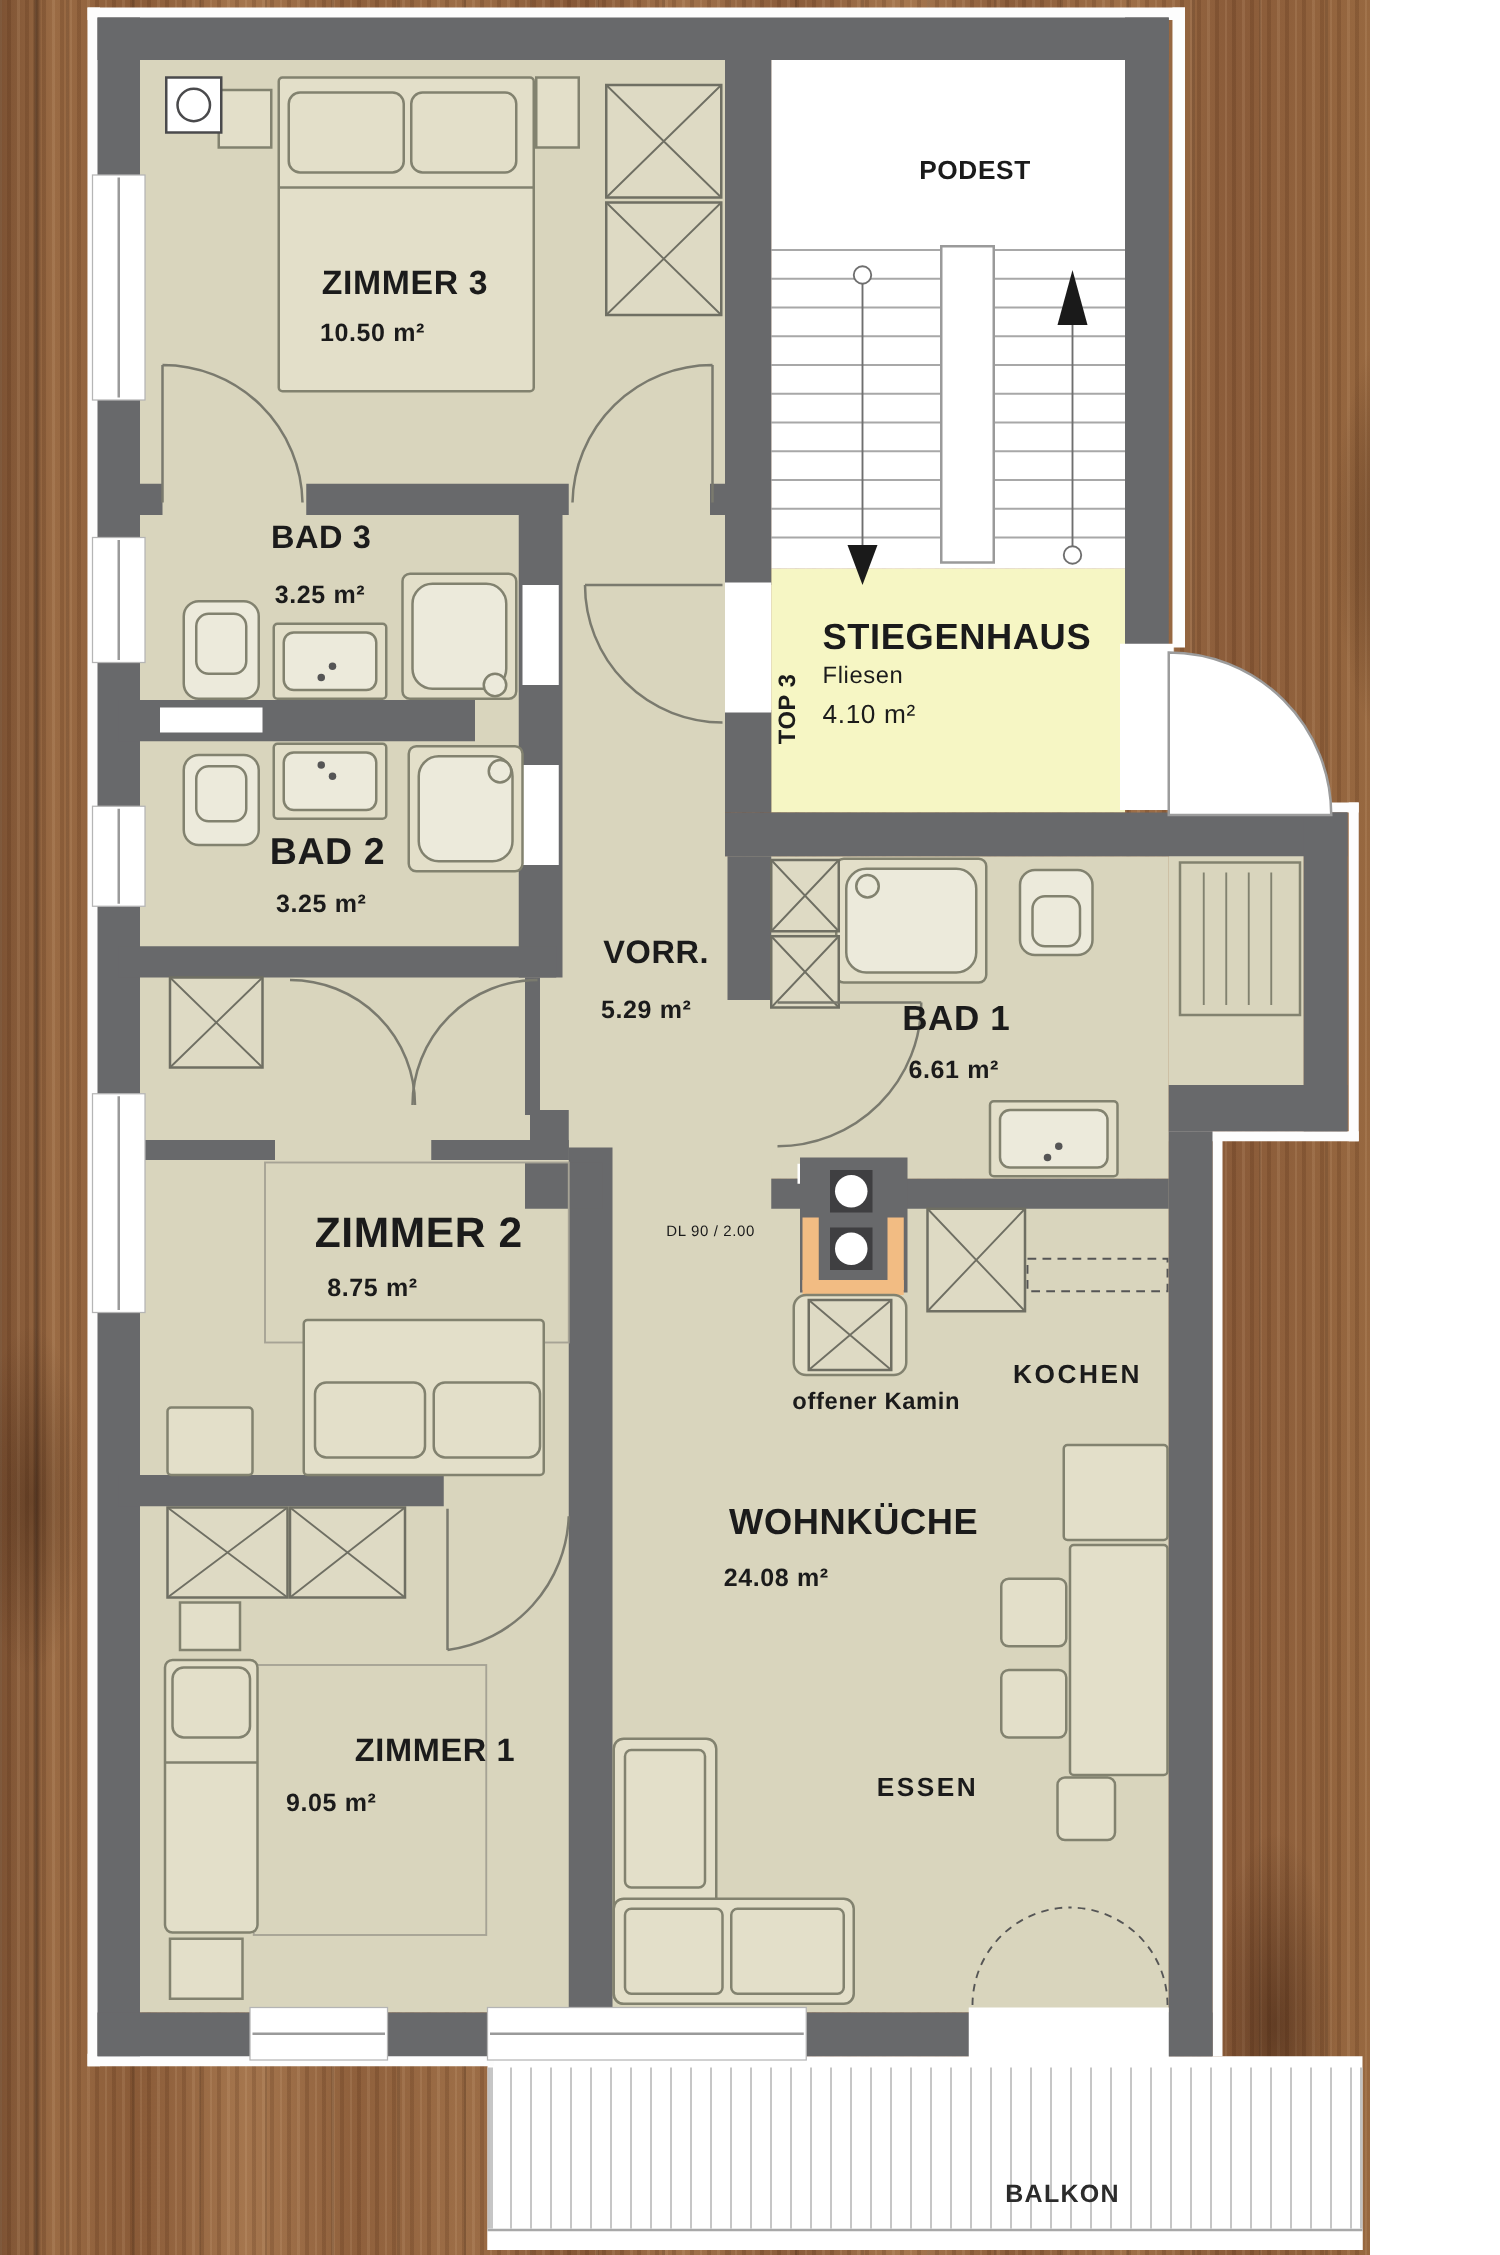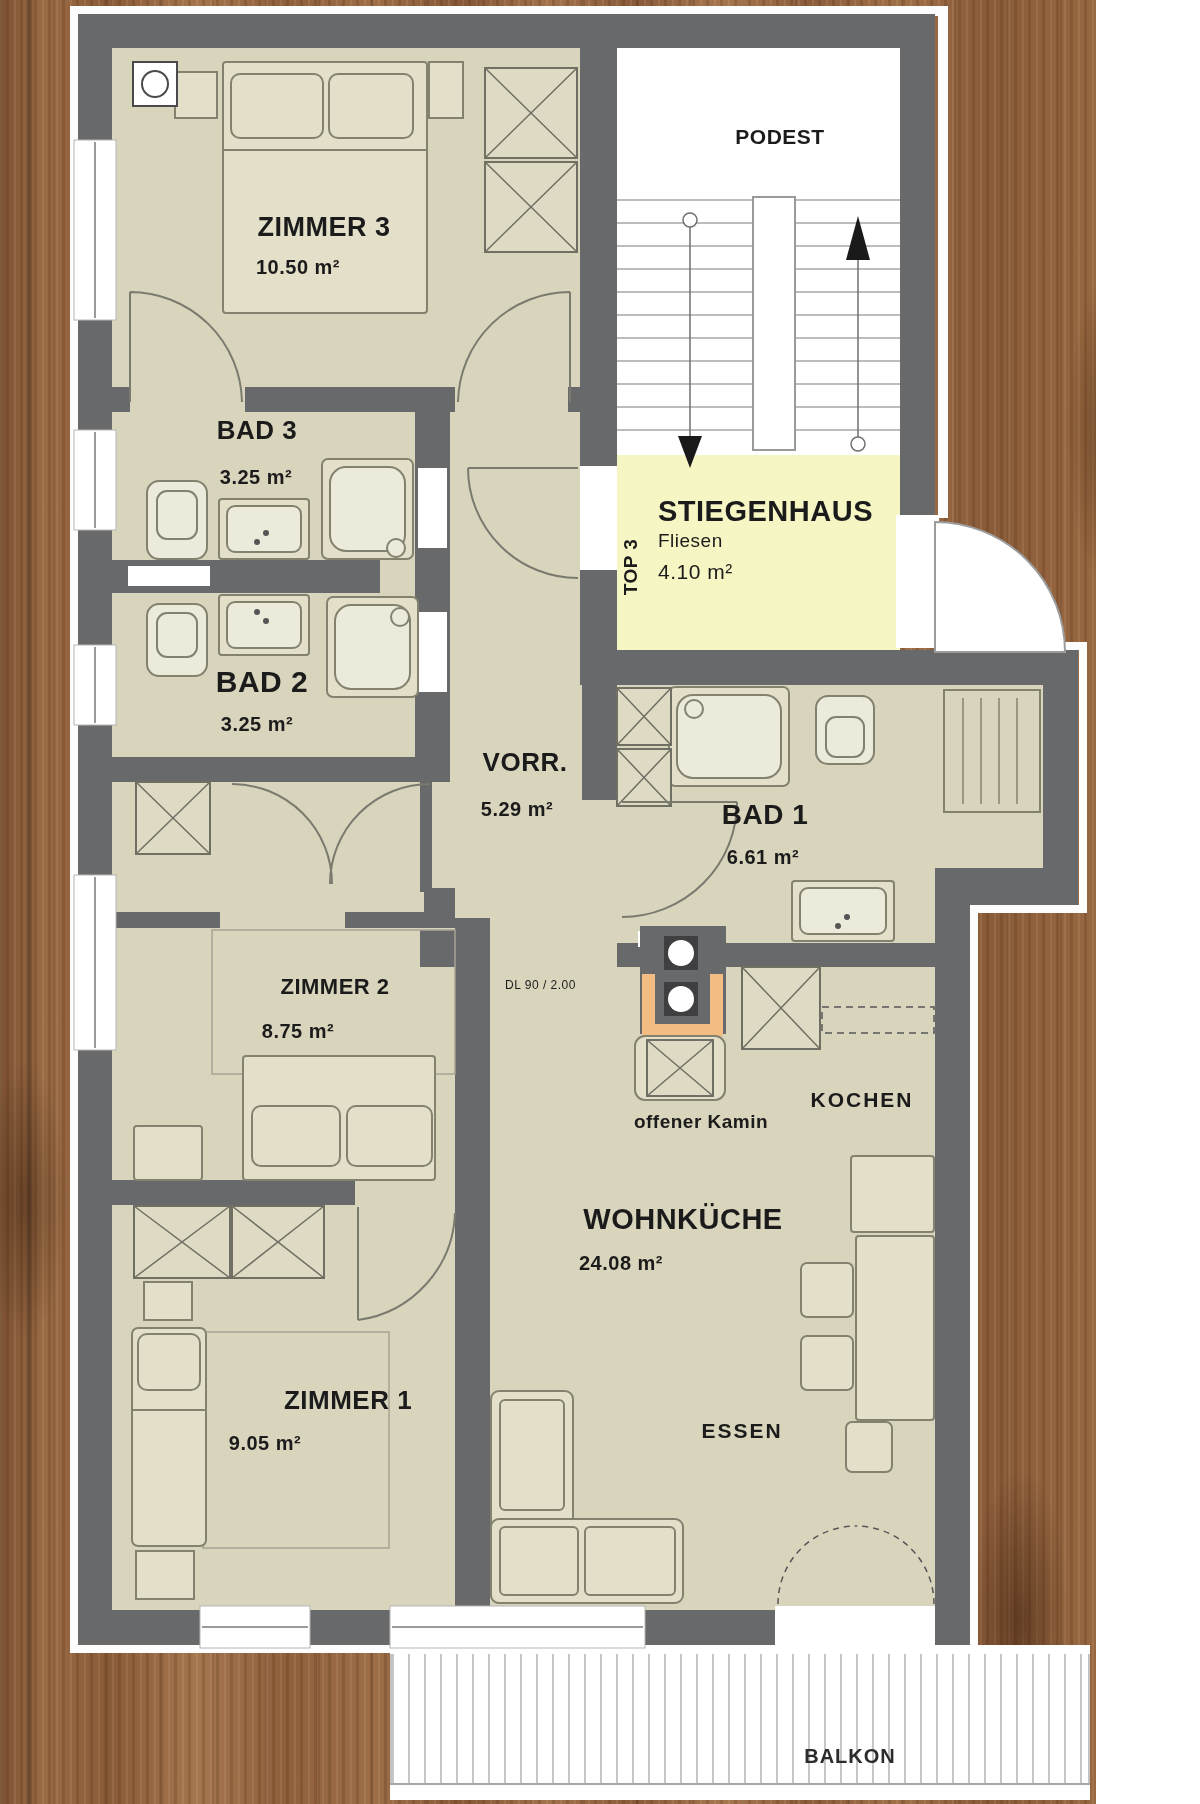--- a/index.html
+++ b/index.html
@@ -282,23 +282,23 @@
 
   <div class="lbl" style="left:262px;top:682px;font-size:30px;">BAD 2</div>
   <div class="lbl" style="left:257px;top:724px;font-size:20px;">3.25 m²</div>
 
   <div class="lbl" style="left:525px;top:762px;font-size:26px;">VORR.</div>
   <div class="lbl" style="left:517px;top:809px;font-size:20px;">5.29 m²</div>
 
   <div class="lbl" style="left:765px;top:815px;font-size:28px;">BAD 1</div>
   <div class="lbl" style="left:763px;top:857px;font-size:20px;">6.61 m²</div>
 
-  <div class="lbl lal w400" style="left:505px;top:985px;font-size:12px;text-align:center;">DL 90 / 2.00</div>
-
-  <div class="lbl" style="left:335px;top:987px;font-size:22px;">ZIMMER 2</div>
+  <div class="lbl lal w400" style="left:533px;top:985px;font-size:12px;text-align:center;">DL 90 / 2.00</div>
+
+  <div class="lbl" style="left:335px;top:987px;font-size:34px;">ZIMMER 2</div>
   <div class="lbl" style="left:298px;top:1031px;font-size:20px;">8.75 m²</div>
 
   <div class="lbl" style="left:684px;top:1122px;font-size:19px;margin-left:17px;">offener Kamin</div>
   <div class="lbl" style="left:862px;top:1100px;font-size:21px;letter-spacing:2px;">KOCHEN</div>
 
   <div class="lbl" style="left:683px;top:1219px;font-size:29px;">WOHNKÜCHE</div>
   <div class="lbl" style="left:621px;top:1263px;font-size:20px;">24.08 m²</div>
 
   <div class="lbl" style="left:300px;top:1400px;font-size:26px;margin-left:48px;">ZIMMER 1</div>
   <div class="lbl" style="left:265px;top:1443px;font-size:20px;">9.05 m²</div>

